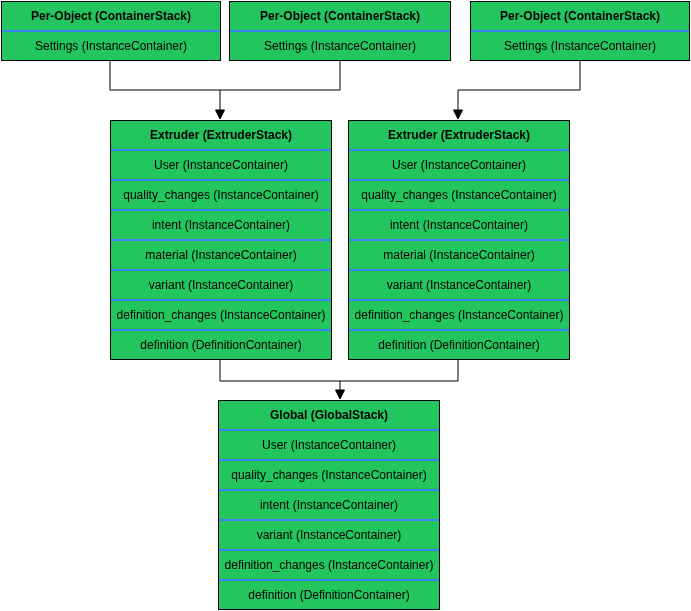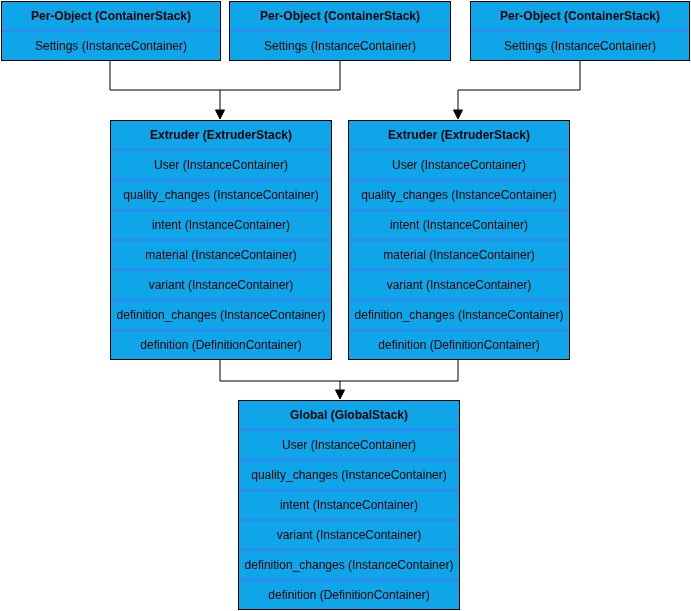--- a/index.html
+++ b/index.html
@@ -29,21 +29,21 @@
     stroke-width: 1;
   }
   .connectors polygon {
     fill: #000000;
     stroke: #000000;
     stroke-width: 1;
   }
   .stack {
     position: absolute;
     box-sizing: border-box;
-    background: #0ea5e9;
+    background: #22c55e;
     border: 1px solid #000000;
     display: flex;
     flex-direction: column;
   }
   .cell {
     flex: 1 1 0;
     display: flex;
     align-items: center;
     justify-content: center;
     font-size: 12px;
@@ -108,21 +108,21 @@
     <div class="cell header">Extruder (ExtruderStack)</div>
     <div class="cell">User (InstanceContainer)</div>
     <div class="cell">quality_changes (InstanceContainer)</div>
     <div class="cell">intent (InstanceContainer)</div>
     <div class="cell">material (InstanceContainer)</div>
     <div class="cell">variant (InstanceContainer)</div>
     <div class="cell">definition_changes (InstanceContainer)</div>
     <div class="cell">definition (DefinitionContainer)</div>
   </div>
 
-  <div class="stack" style="left:238px; top:400px; width:222px; height:210px;">
+  <div class="stack" style="left:218px; top:400px; width:222px; height:210px;">
     <div class="cell header">Global (GlobalStack)</div>
     <div class="cell">User (InstanceContainer)</div>
     <div class="cell">quality_changes (InstanceContainer)</div>
     <div class="cell">intent (InstanceContainer)</div>
     <div class="cell">variant (InstanceContainer)</div>
     <div class="cell">definition_changes (InstanceContainer)</div>
     <div class="cell">definition (DefinitionContainer)</div>
   </div>
 
 </div>

